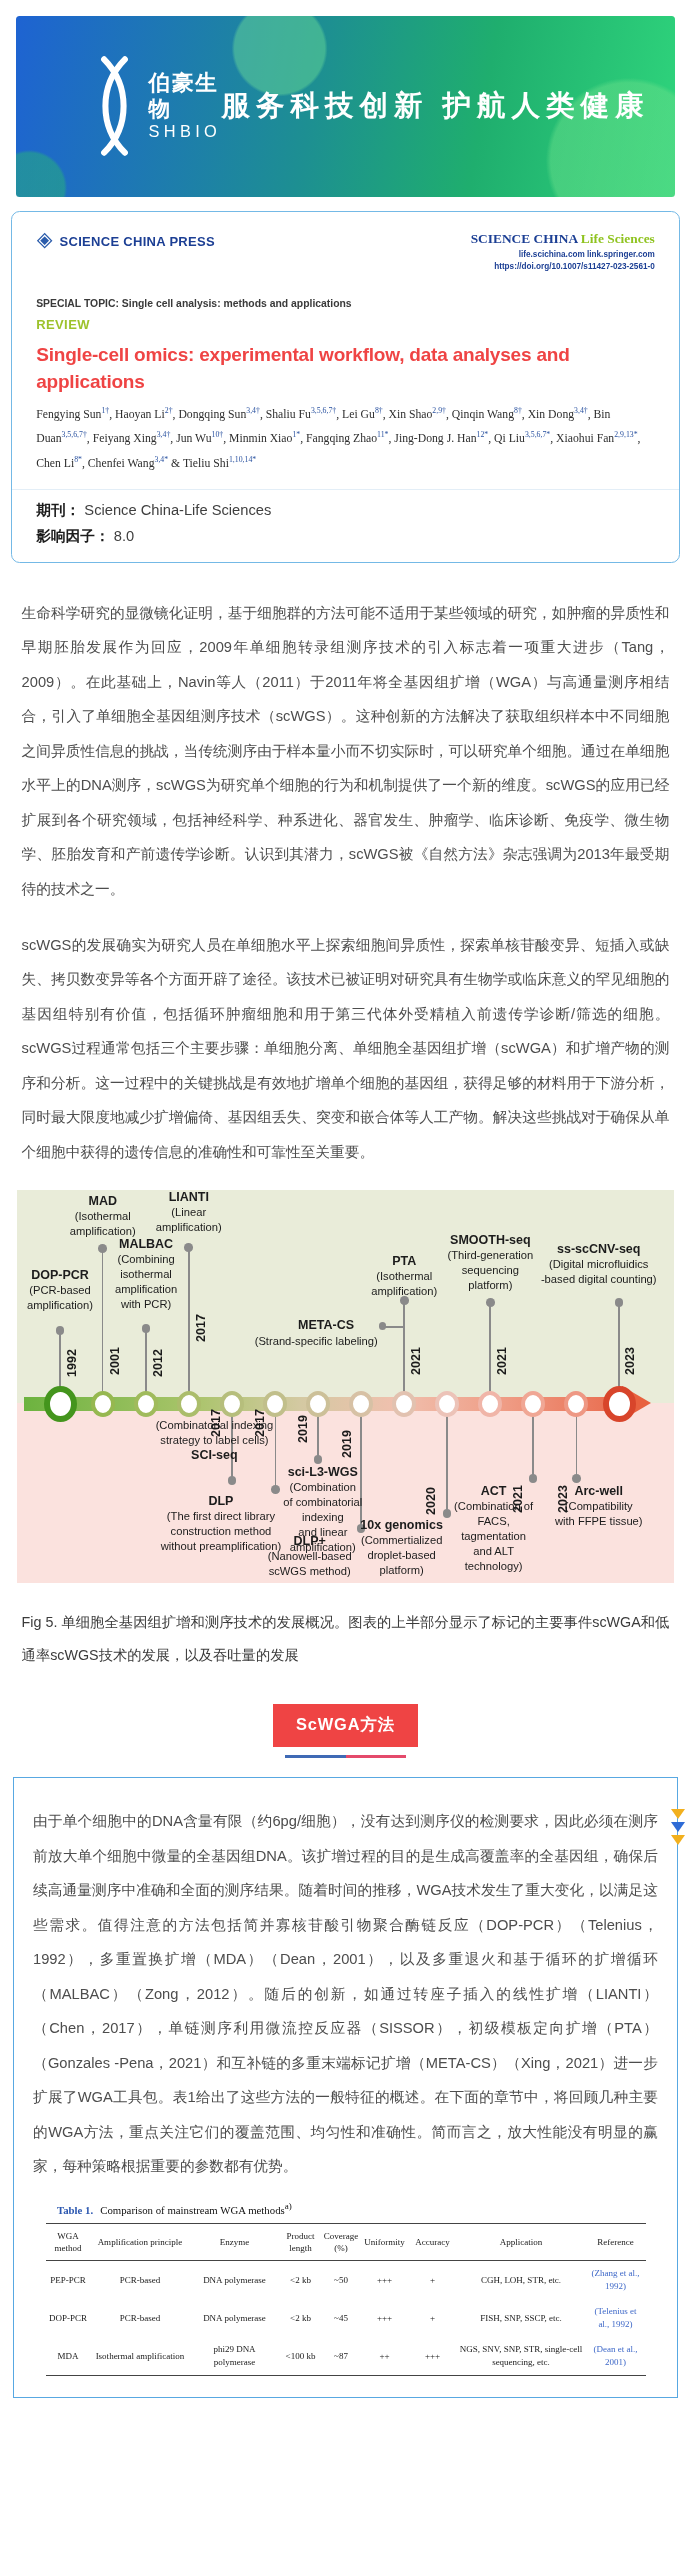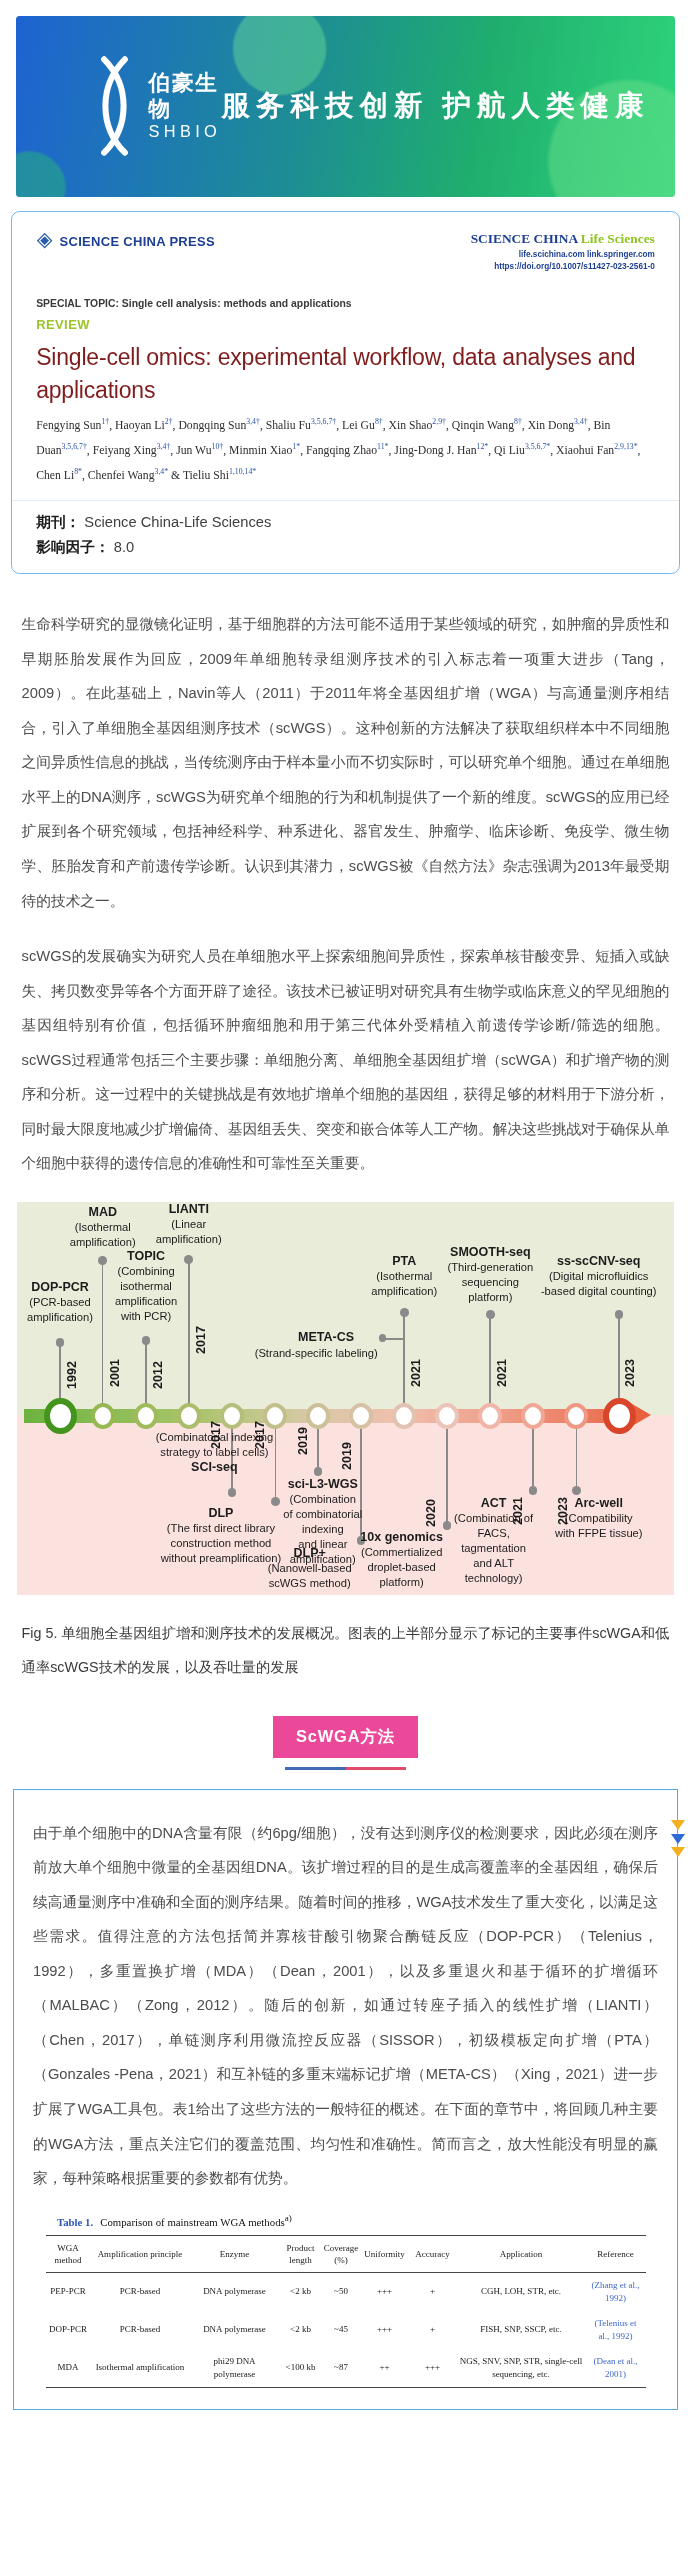--- a/index.html
+++ b/index.html
@@ -24,21 +24,21 @@
   .paper-card{margin:14px 11.2px 0 11.2px;border:1.7px solid #74b9e6;border-radius:8.6px;background:#fff;padding:17.3px 24px 12px 24px;}
   .pc-top{display:flex;justify-content:space-between;align-items:flex-start;}
   .pc-left{display:flex;align-items:center;gap:6px;padding-top:3.5px;}
   .press-name{font-weight:700;font-size:13px;color:#1c3f94;letter-spacing:0.3px;}
   .pc-right{text-align:right;line-height:1.5;}
   .jname{font-family:"Liberation Serif",serif;font-weight:700;font-size:13.4px;color:#1c3f94;}
   .jname .jname2{color:#8fc31f;}
   .jlinks,.jdoi{font-size:8.2px;font-weight:700;color:#1c3f94;cursor:pointer;}
   .special{margin-top:24px;font-size:10.4px;font-weight:700;color:#3a3a3a;}
   .review{margin-top:8.6px;font-size:13px;font-weight:700;color:#9dc32c;letter-spacing:0.4px;}
-  .title{margin:8.6px 0 5.2px 0;font-size:23px;line-height:1.45;font-weight:400;color:#7f1d1d;letter-spacing:-0.2px;}
+  .title{margin:8.6px 0 5.2px 0;font-size:19px;line-height:1.45;font-weight:700;color:#ef4444;letter-spacing:-0.2px;}
   .authors{font-family:"Liberation Serif",serif;font-size:11.7px;color:#2e2e2e;line-height:2.1;margin-top:7px;}
   .authors sup{color:#2a52a0;font-size:7.8px;}
   .card-divider{border-top:0.9px solid #e3eef7;margin:12px -24px 8.6px -24px;}
   .meta-row{font-size:14.7px;line-height:1.75;}
   .meta-label{font-weight:700;color:#1c1c1c;}
   .meta-value{color:#3f3f3f;}
 
   
   .body-text{margin:33px 21.6px 0 21.6px;}
   .body-para{font-size:14.7px;line-height:2.35;text-align:justify;color:#4d4d4d;margin:0 0 21px 0;}
@@ -63,21 +63,21 @@
   .fig-year{position:absolute;z-index:4;width:48px;height:14px;line-height:14px;text-align:center;
     font-size:12.5px;font-weight:700;color:#1a1a1a;transform:rotate(-90deg);}
   .metacs-name{position:absolute;z-index:4;left:40%;top:128px;width:14%;text-align:center;font-size:12.5px;font-weight:700;color:#1c1c1c;}
   .metacs-desc{position:absolute;z-index:4;left:33.5%;top:145px;width:24%;text-align:center;font-size:11.2px;color:#1c1c1c;}
   .metacs-dot{position:absolute;z-index:4;left:55%;top:132px;width:7.8px;height:7.8px;border-radius:50%;background:#8a8a8a;}
   .metacs-line{position:absolute;z-index:4;left:56%;top:136px;width:3%;height:1.7px;background:#8a8a8a;}
   .fig-cap{margin:22.5px 4.3px 0 4.3px;font-size:14.3px;line-height:2.35;color:#3b3b3b;text-align:justify;}
 
   
   .btn-wrap{text-align:center;margin-top:31px;}
-  .section-btn{display:inline-block;border:none;background:#ec4899;color:#fff;font-family:"Liberation Sans",sans-serif;
+  .section-btn{display:inline-block;border:none;background:#ef4444;color:#fff;font-family:"Liberation Sans",sans-serif;
     font-size:16.4px;font-weight:700;padding:10.4px 22.5px;letter-spacing:0.9px;cursor:pointer;}
   .btn-underline{width:121px;height:2.6px;margin:8.6px auto 0 auto;display:flex;}
   .u-blue{flex:1;background:#3f6ab5;}
   .u-pink{flex:1;background:#e44a6b;}
 
   
   .method-box{position:relative;margin:19px 13px 22.5px 13px;border:1.7px solid #58a8e2;padding:26px 19px 21px 19px;background:#fff;}
   .method-box .body-para{margin-bottom:17.3px;}
   .tbl-title{font-family:"Liberation Serif",serif;font-size:10.8px;color:#111;margin:14px 0 7px 24px;}
   .tbl-label{font-weight:700;color:#2b57b0;margin-right:7px;}
@@ -195,30 +195,30 @@
         <div class="ev-dot" style="left: calc(6.5% - 4.3px); top: 136px;"></div>
         <div class="ev-label" style="left: 6.5%; top: 78px; width: 97px;">
           <div class="ev-name">DOP-PCR</div>
           <div class="ev-desc">(PCR-based</div>
           <div class="ev-desc">amplification)</div>
         </div>
         <div class="fig-year" style="left: calc(8.3% - 24px); top: 166px;">1992</div>
         <div class="ev-stem" style="left: calc(19.6% - 0.9px); top: 138px; height: 75px;"></div>
         <div class="ev-dot" style="left: calc(19.6% - 4.3px); top: 134px;"></div>
         <div class="ev-label" style="left: 19.6%; top: 47px; width: 97px;">
-          <div class="ev-name">TOPIC</div>
+          <div class="ev-name">MALBAC</div>
           <div class="ev-desc">(Combining</div>
           <div class="ev-desc">isothermal</div>
           <div class="ev-desc">amplification</div>
           <div class="ev-desc">with PCR)</div>
         </div>
         <div class="fig-year" style="left: calc(21.4% - 24px); top: 166px;">2012</div>
         <div class="ev-stem" style="left: calc(58.9% - 0.9px); top: 111px; height: 103px;"></div>
         <div class="ev-dot" style="left: calc(58.9% - 4.3px); top: 106px;"></div>
-        <div class="ev-label" style="left: 58.9%; top: 52px; width: 107px;">
+        <div class="ev-label" style="left: 58.9%; top: 64px; width: 107px;">
           <div class="ev-name">PTA</div>
           <div class="ev-desc">(Isothermal</div>
           <div class="ev-desc">amplification)</div>
         </div>
         <div class="fig-year" style="left: calc(60.7% - 24px); top: 164px;">2021</div>
         <div class="ev-stem" style="left: calc(72% - 0.9px); top: 112px; height: 101px;"></div>
         <div class="ev-dot" style="left: calc(72% - 4.3px); top: 108px;"></div>
         <div class="ev-label" style="left: 72%; top: 43px; width: 130px;">
           <div class="ev-name">SMOOTH-seq</div>
           <div class="ev-desc">(Third-generation</div>

